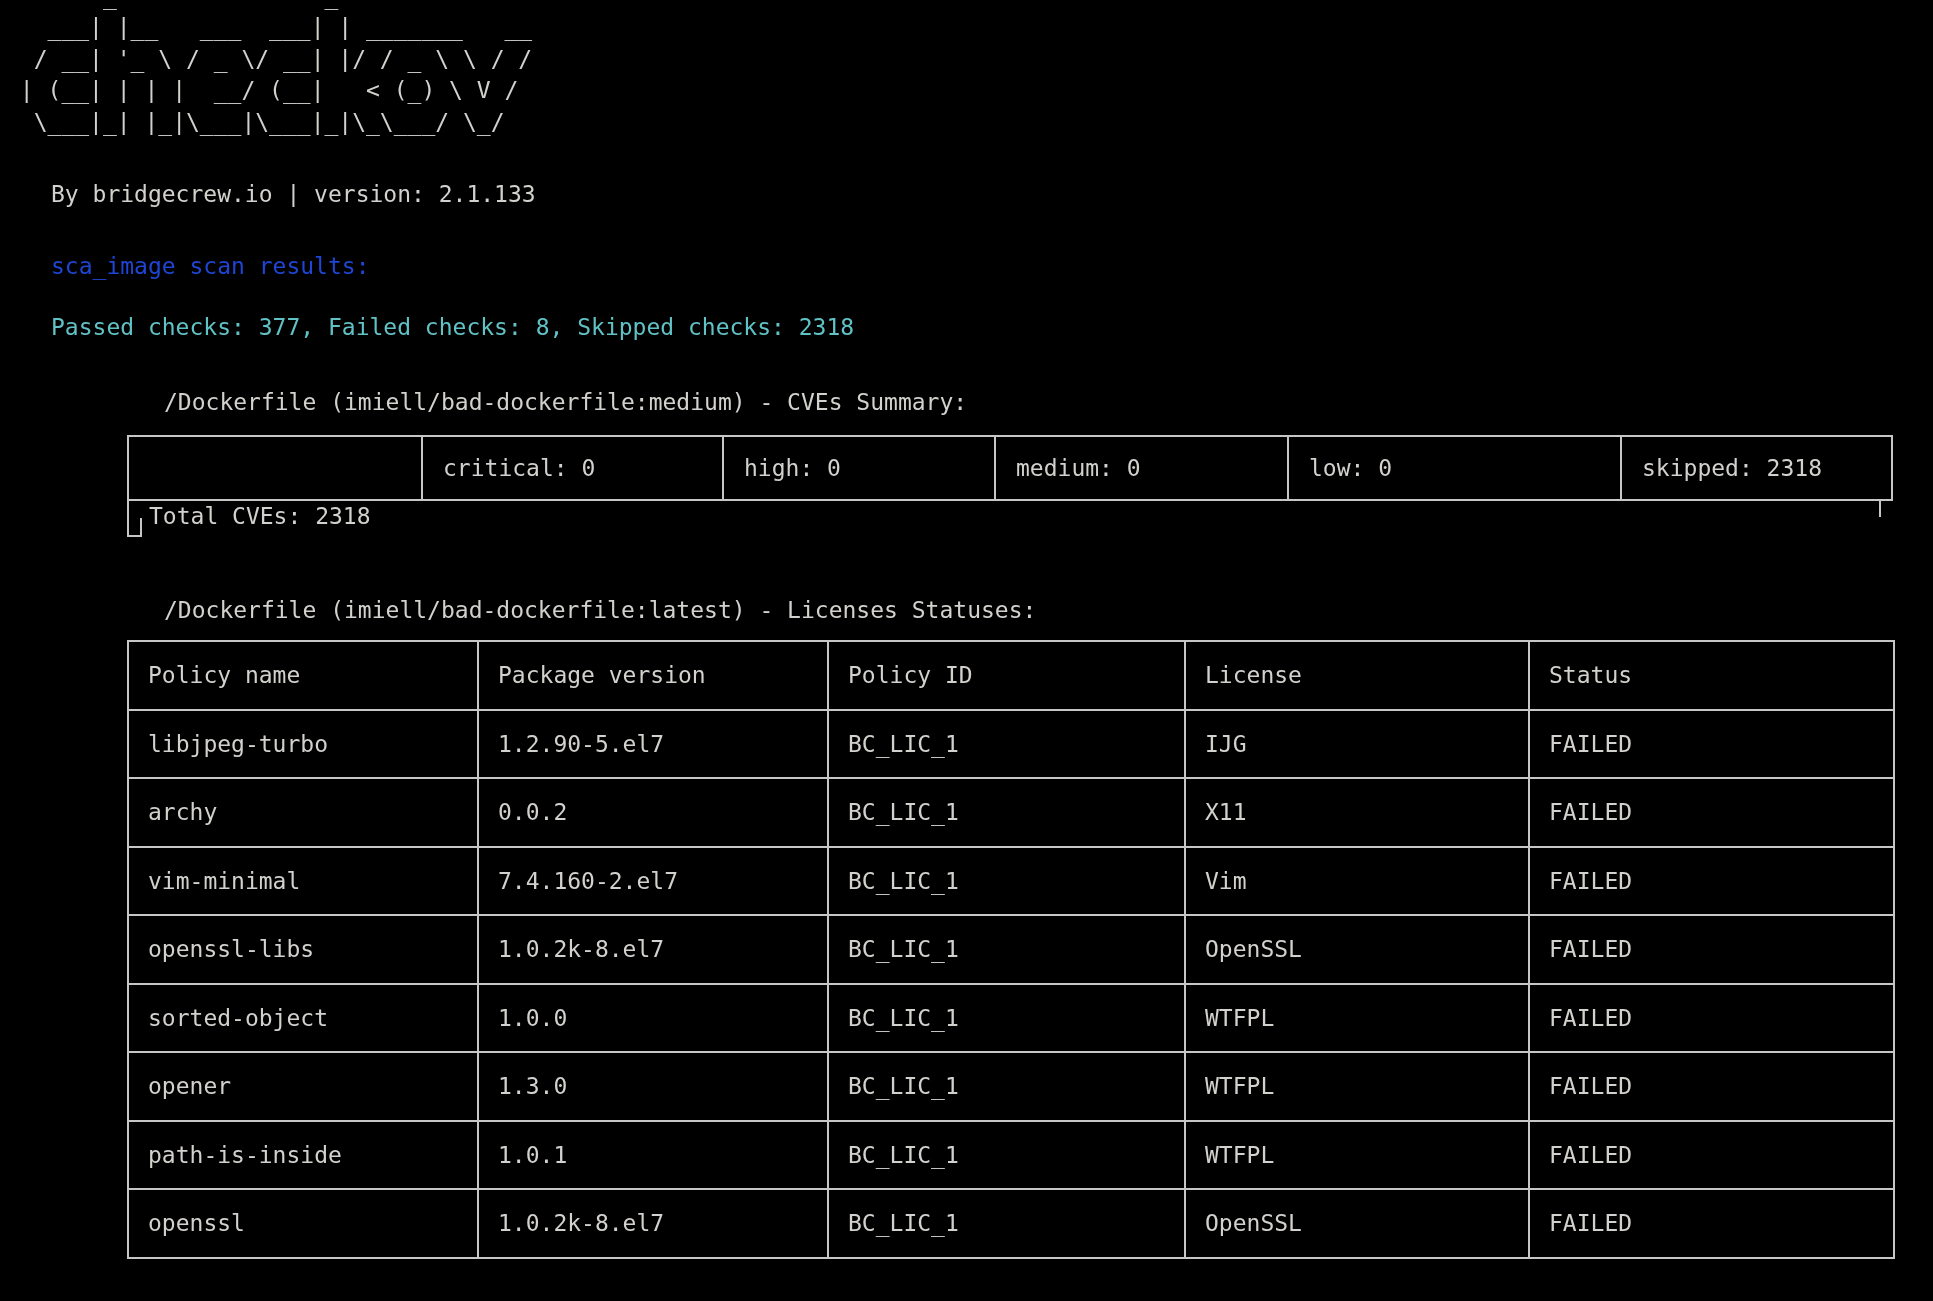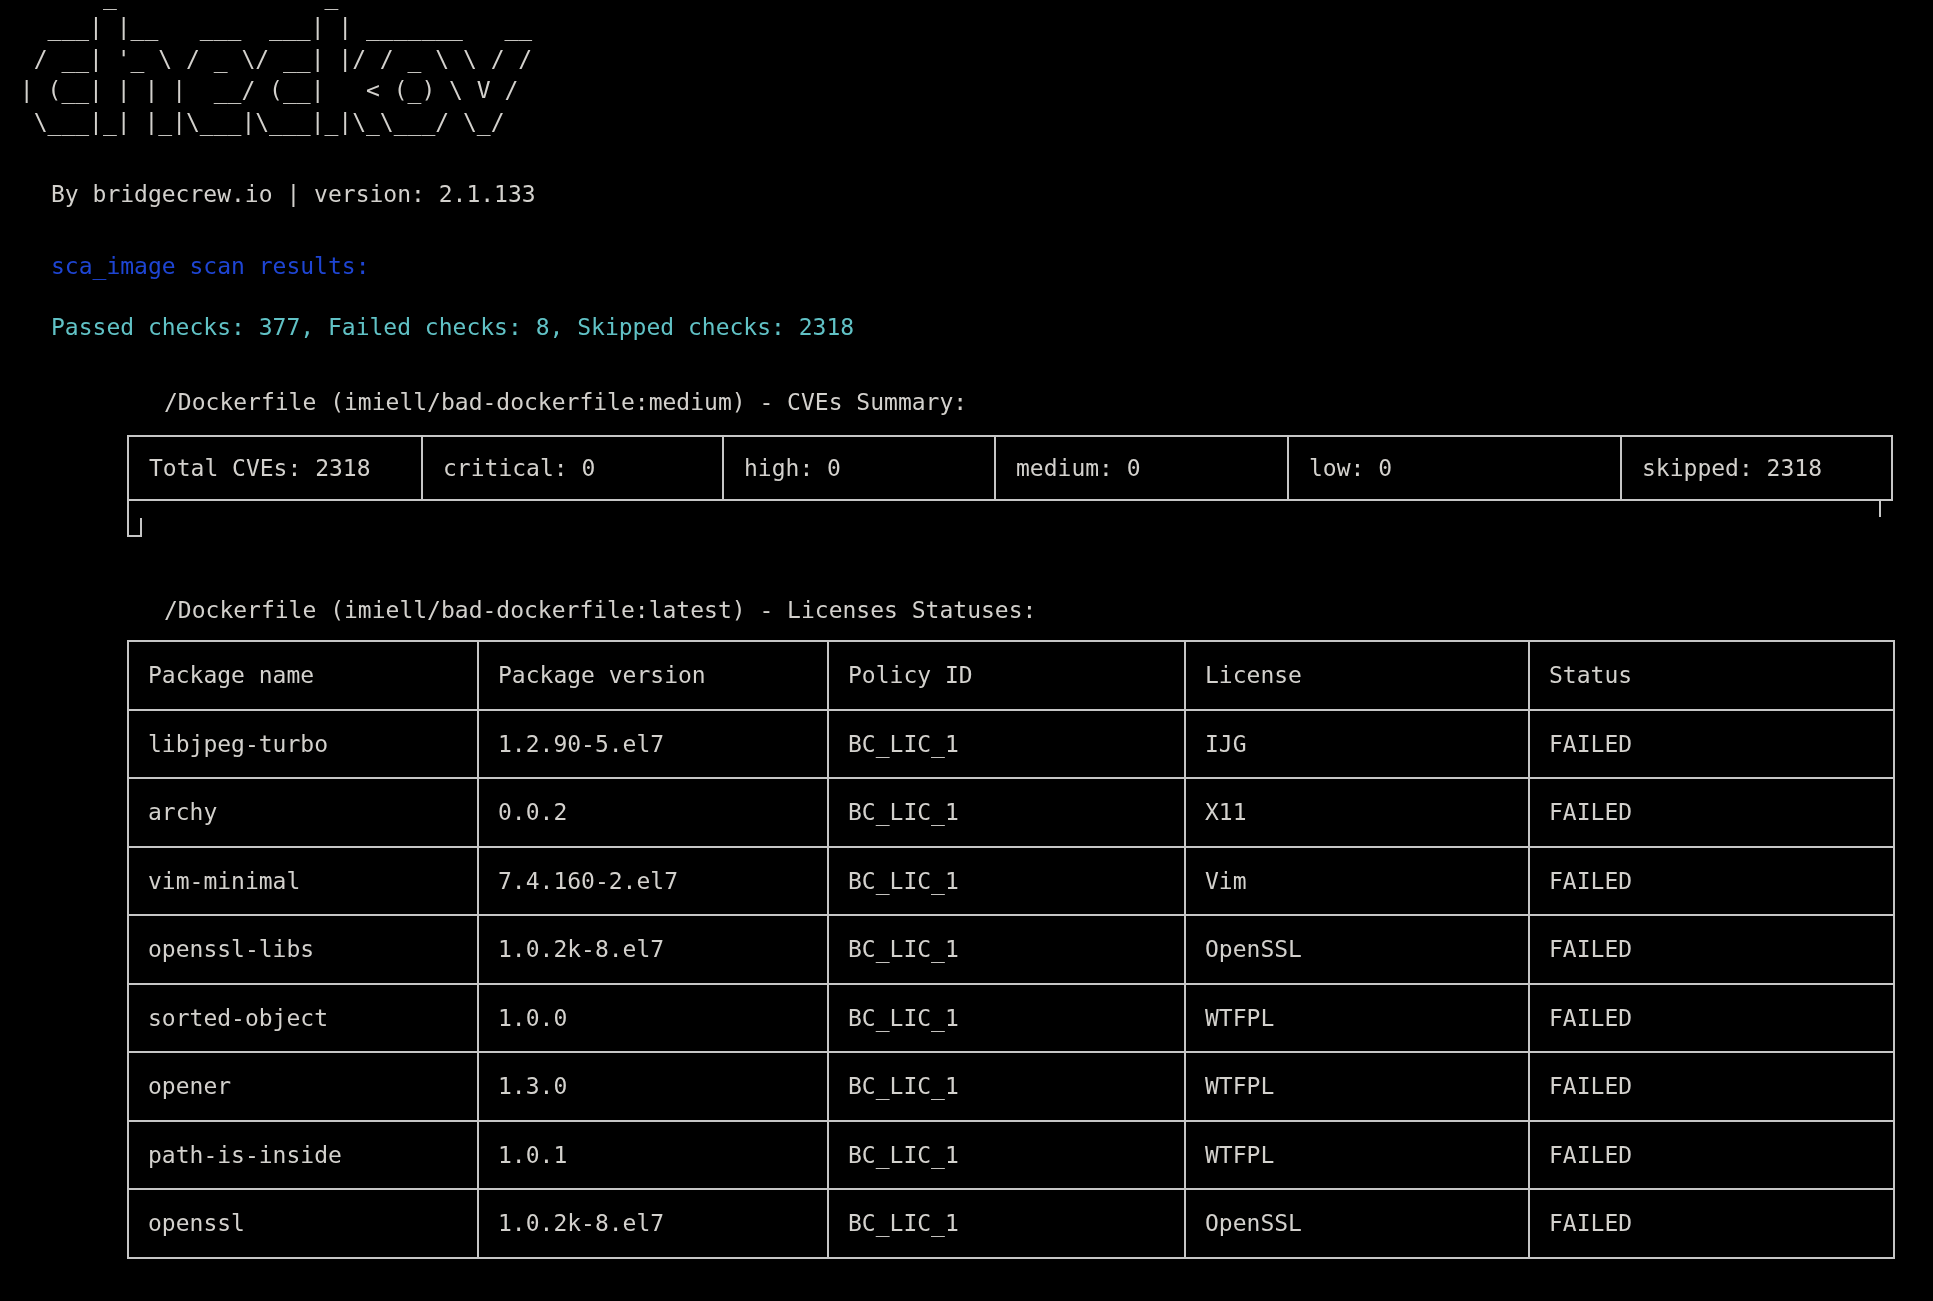--- a/index.html
+++ b/index.html
@@ -53,21 +53,21 @@
   .cve-cell{
     box-sizing:border-box;
     height:100%;
     display:flex;
     align-items:center;
     padding-left:20px;
     font-size:23px;
     white-space:pre;
     border-left:2px solid var(--border);
   }
-  .cve-cell:first-child{border-left:none;}
+  .cve-cell:first-child{border-left:none;margin-top:48px;}
 
   
   .artifact{position:absolute;background:var(--border);}
 
   
   .lic-table{
     position:absolute;
     left:127px;top:640px;
     width:1766px;
     border-collapse:collapse;
@@ -124,21 +124,21 @@
   <table class="lic-table">
     <colgroup>
       <col style="width:350px">
         <col style="width:350px">
         <col style="width:357px">
         <col style="width:344px">
         <col style="width:365px">
     </colgroup>
     <thead>
       <tr>
-        <th>Package name</th>
+        <th>Policy name</th>
         <th>Package version</th>
         <th>Policy ID</th>
         <th>License</th>
         <th>Status</th>
       </tr>
     </thead>
     <tbody>
       <tr>
         <td>libjpeg-turbo</td>
         <td>1.2.90-5.el7</td>

